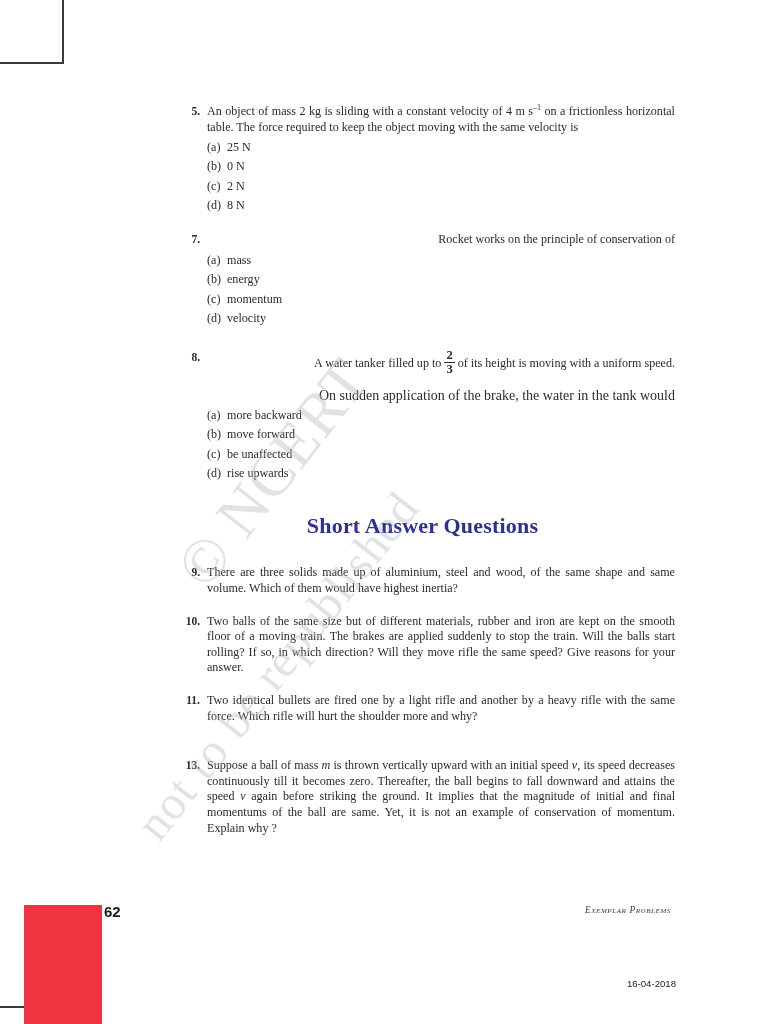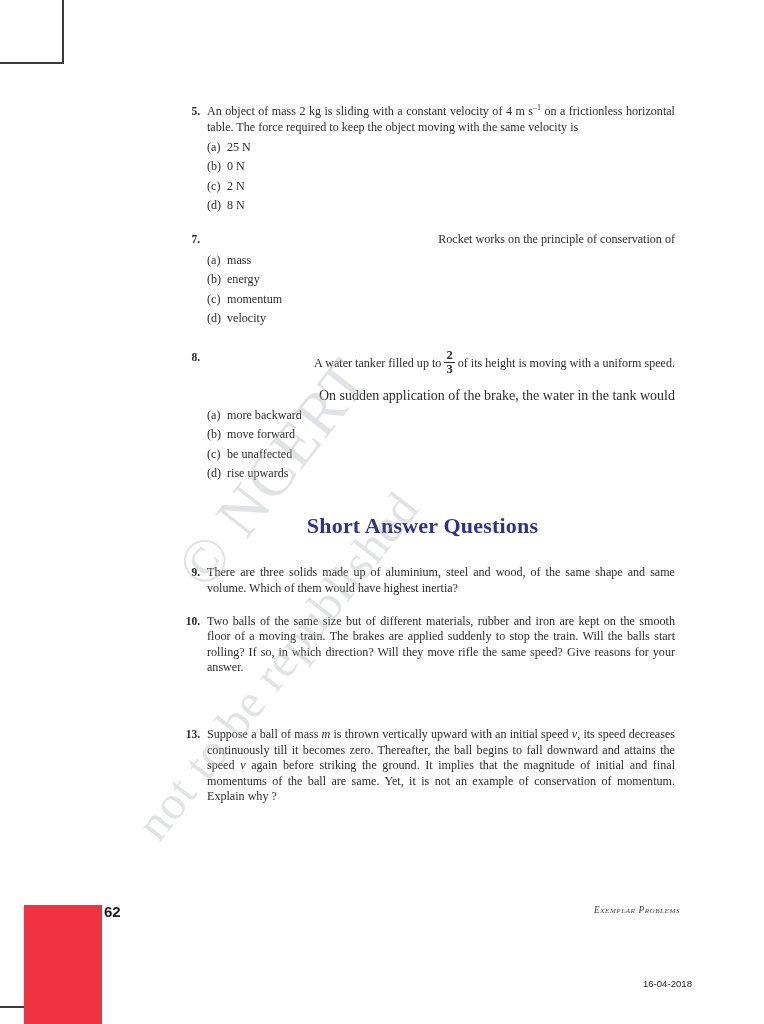--- a/index.html
+++ b/index.html
@@ -187,31 +187,31 @@
     position: absolute;
     left: 104px;
     top: 903px;
     font-size: 15px;
     font-weight: bold;
     color: #1a1a1a;
     font-family: "Liberation Sans", sans-serif;
   }
   .running-head {
     position: absolute;
-    right: 84px;
+    right: 93px;
     top: 905px;
     font-size: 9.3px;
     font-style: italic;
     font-variant: small-caps;
     letter-spacing: 0.6px;
     color: #3b3b4a;
   }
   .date-stamp {
     position: absolute;
-    right: 72px;
+    right: 88px;
     top: 978px;
     font-size: 9.6px;
     color: #1a1a1a;
     font-family: "Liberation Sans", sans-serif;
   }
 </style>
 </head>
 <body>
 
 <div class="crop-mark crop-tl"></div>
@@ -310,20 +310,24 @@
 
     <div class="spacer-md"></div>
 
     <div class="q">
       <div class="q-num">10.</div>
       <div class="q-body">Two balls of the same size but of different materials, rubber and iron are kept on the smooth floor of a moving train. The brakes are applied suddenly to stop the train. Will the balls start rolling? If so, in which direction? Will they move rifle the same speed?  Give reasons for your answer.</div>
     </div>
 
     <div class="spacer-md"></div>
 
+    <div class="q">
+      <div class="q-num">11.</div>
+      <div class="q-body">Two identical bullets are fired one by a light rifle and another by a heavy rifle with the same force. Which rifle will hurt the shoulder more and why?</div>
+    </div>
 
     <div class="spacer-md"></div>
 
 
     <div class="spacer-md"></div>
 
     <div class="q">
       <div class="q-num">13.</div>
       <div class="q-body"><span>Suppose a ball of mass </span><span class="ital">m</span><span> is thrown vertically upward with an initial speed </span><span class="ital">v</span><span>, its speed decreases continuously till it becomes zero. Thereafter, the ball begins to fall downward and attains the speed </span><span class="ital">v</span><span> again before striking the ground. It implies that the magnitude of initial and final momentums of the ball are same. Yet, it is not an example of conservation of momentum. Explain why ?</span></div>
     </div>

